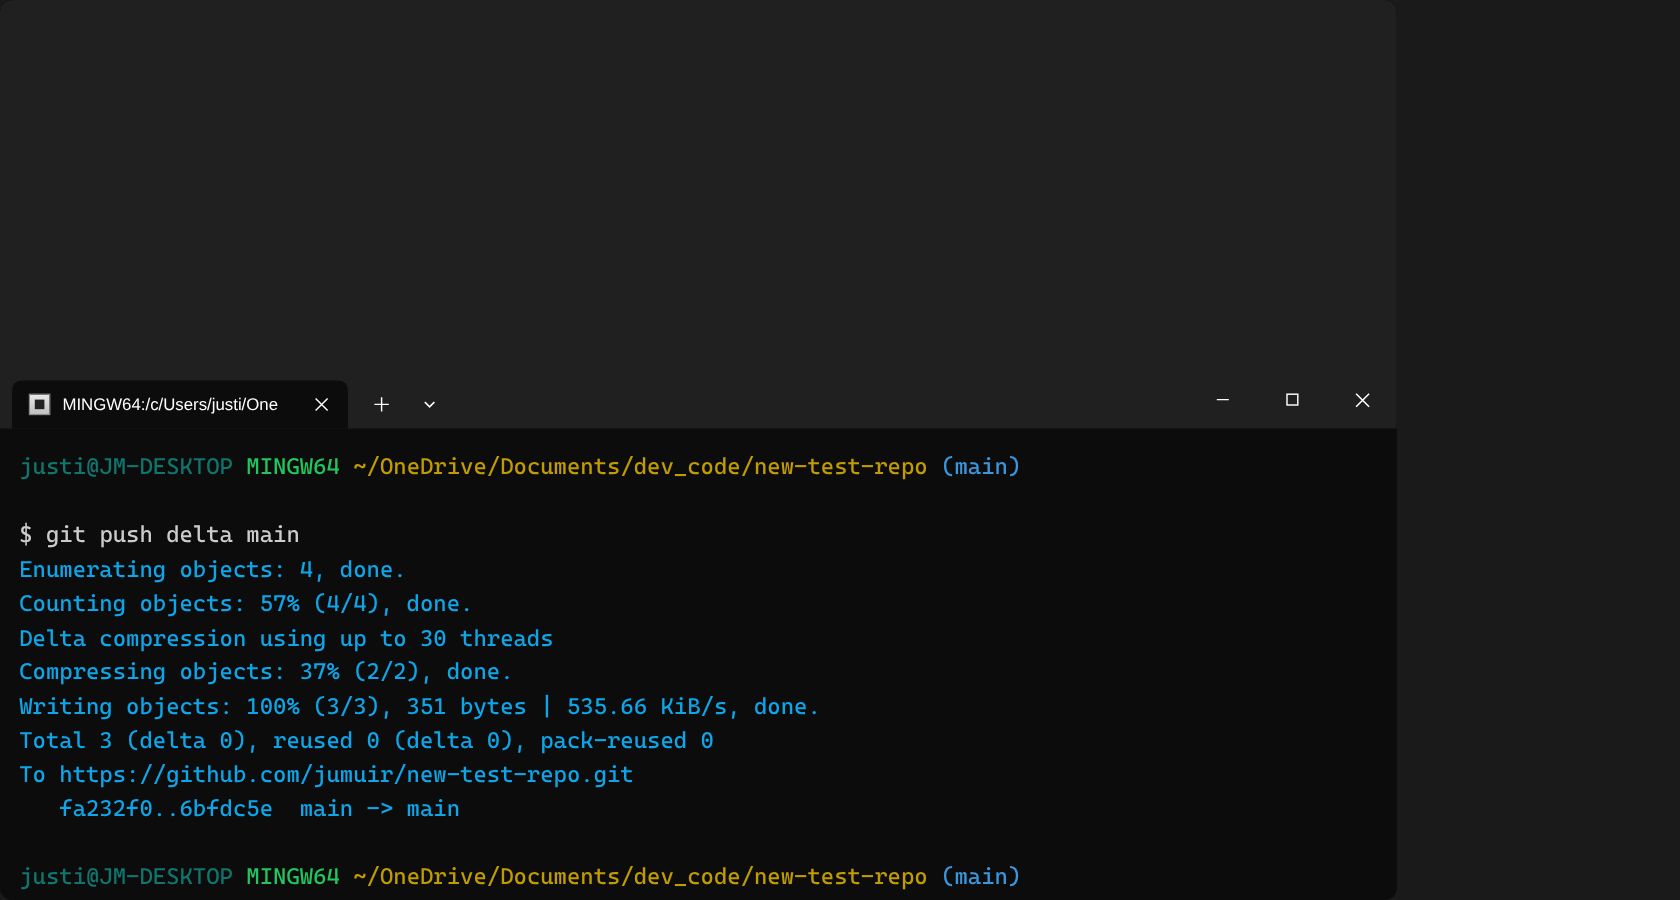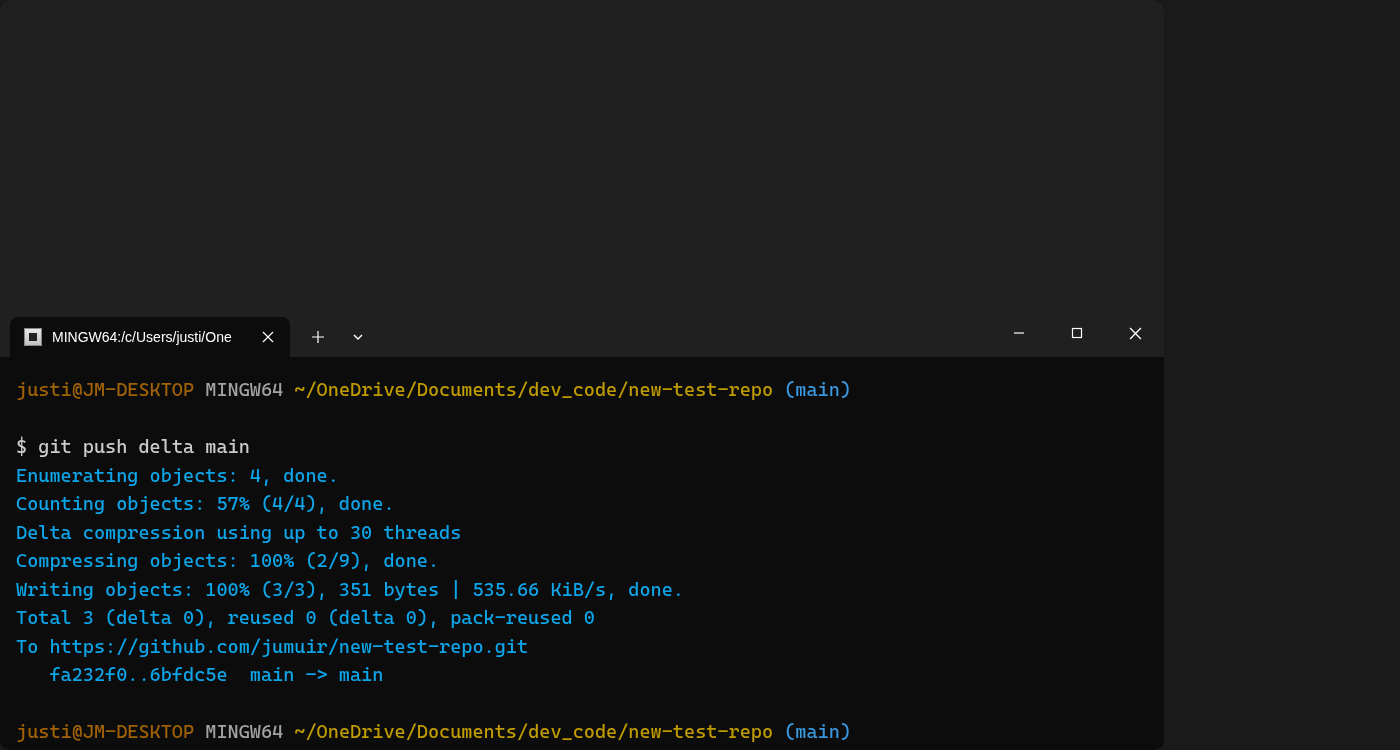--- a/index.html
+++ b/index.html
@@ -123,22 +123,22 @@
     .terminal-body {
       flex: 1;
       padding: 18px 16px;
       font-size: 19px;
       line-height: 1.5;
       color: #cccccc;
       font-family: 'Cascadia Mono', 'Consolas', monospace;
       white-space: pre;
       overflow: hidden;
     }
-    .green { color: #a16207; }
-    .purple { color: #a3a3a3; margin-top: 12px; }
+    .green { color: #0f766e; }
+    .purple { color: #22c55e; margin-top: 12px; }
     .yellow { color: #c19c00; text-align: right; }
     .cyan { color: #3a96dd; }
     .white { color: #cccccc; }
     .prompt-line {
       display: block;
     }
     .output {
       color: #0ea5e9;
     }
     svg { display: block; }
@@ -188,21 +188,21 @@
           </svg>
       </div>
     </div>
   </div>
 
   <div class="terminal-body"><span class="prompt-line"><span class="green">justi@JM-DESKTOP</span> <span class="purple">MINGW64</span> <span class="yellow">~/OneDrive/Documents/dev_code/new-test-repo</span> <span class="cyan">(</span><span class="cyan">main</span><span class="cyan">)</span></span>
 <span class="white">$</span> <span class="white">git push delta main</span>
 <span class="output">Enumerating objects: 4, done.</span>
 <span class="output">Counting objects: 57% (4/4), done.</span>
 <span class="output">Delta compression using up to 30 threads</span>
-<span class="output">Compressing objects: 100% (2/9), done.</span>
+<span class="output">Compressing objects: 37% (2/2), done.</span>
 <span class="output">Writing objects: 100% (3/3), 351 bytes | 535.66 KiB/s, done.</span>
 <span class="output">Total 3 (delta 0), reused 0 (delta 0), pack-reused 0</span>
 <span class="output">To https://github.com/jumuir/new-test-repo.git</span>
 <span class="output">   fa232f0..6bfdc5e  main -&gt; main</span>
 
 <span class="prompt-line"><span class="green">justi@JM-DESKTOP</span> <span class="purple">MINGW64</span> <span class="yellow">~/OneDrive/Documents/dev_code/new-test-repo</span> <span class="cyan">(</span><span class="cyan">main</span><span class="cyan">)</span></span>
  </div>
 </div>
 
 </body></html>

